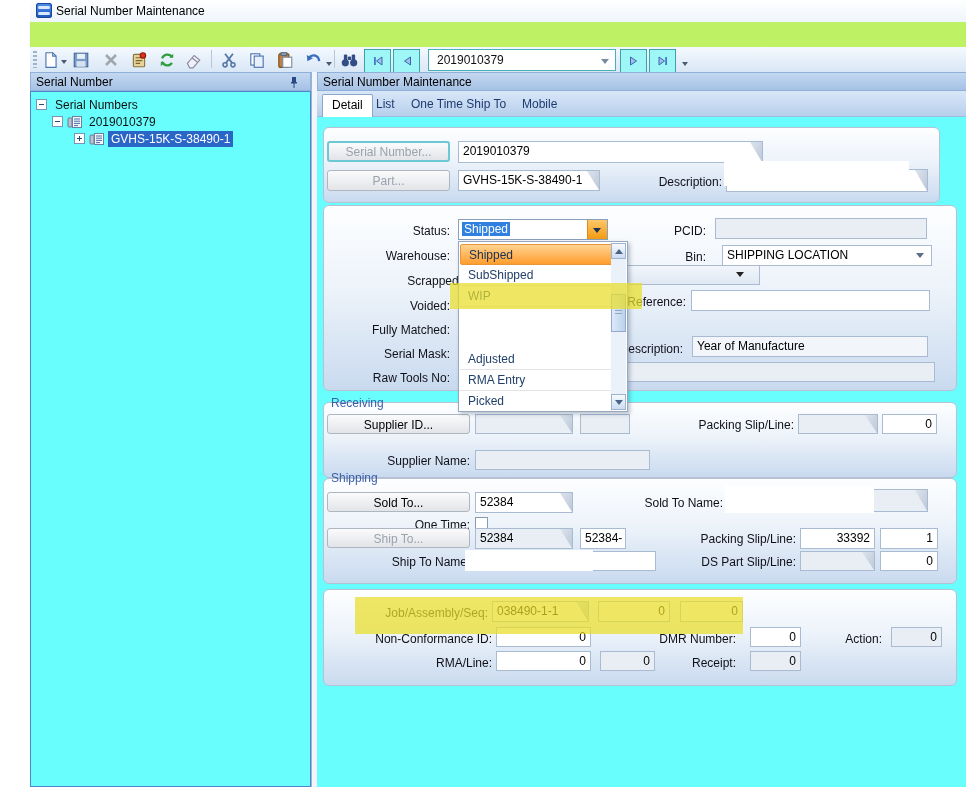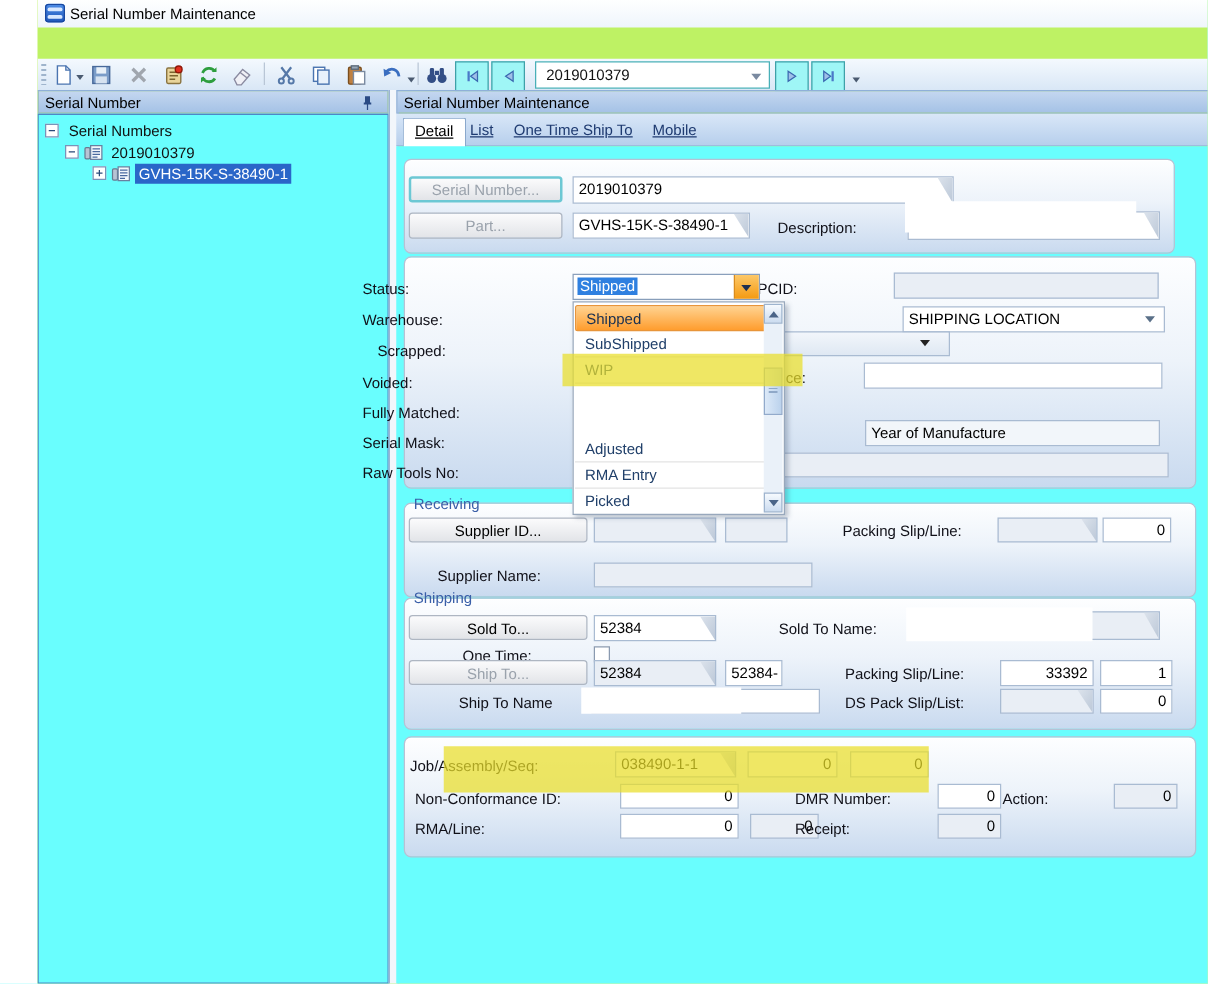--- a/index.html
+++ b/index.html
@@ -23,35 +23,35 @@
   .navcombo .v{position:absolute;left:8px;top:3px;}
   .navcombo .a{position:absolute;right:6px;top:9px;border-left:4px solid transparent;border-right:4px solid transparent;border-top:5px solid #7A8AA0;width:0;height:0;}
 
   
   .pane-hdr{position:absolute;height:19px;background:linear-gradient(#C4D7F0,#A5C2E6);border:1px solid #8FB0D8;box-sizing:border-box;color:#000;}
   .pane-hdr .t{position:absolute;left:5px;top:2px;}
   .tree-area{position:absolute;left:0;top:91px;width:281px;height:696px;background:#69FEFE;border:1px solid #4E86C8;box-sizing:border-box;}
   .splitter{position:absolute;left:281px;top:72px;width:6px;height:715px;background:#F2F6FB;border-left:1px solid #9AB4D4;border-right:1px solid #9AB4D4;}
   .main-bg{position:absolute;left:287px;top:117px;width:679px;height:670px;background:#69FEFE;}
   .tabstrip{position:absolute;left:287px;top:91px;width:679px;height:26px;background:linear-gradient(#D9E7F8,#B7CFEC);border-bottom:1px solid #9FBCDE;box-sizing:border-box;}
-  .tab{position:absolute;top:3px;height:38px;padding:3px 9px 0;color:#1E3A70;box-sizing:border-box;text-decoration:underline;}
+  .tab{position:absolute;top:3px;height:38px;padding:3px 9px 0;color:#1E3A70;box-sizing:border-box;}
   .tab.active{background:#fff;border:1px solid #8AA8CC;border-bottom:none;border-radius:2px 2px 0 0;color:#000;}
 
   
   .trow{position:absolute;height:17px;display:flex;align-items:center;}
   .exp{width:11px;height:11px;background:#fff;border:1px solid #7A93B8;position:relative;box-sizing:border-box;flex:none;}
   .exp::before{content:'';position:absolute;left:2px;right:2px;top:4px;height:1px;background:#2A4A7A;}
   .exp.plus::after{content:'';position:absolute;top:2px;bottom:2px;left:4px;width:1px;background:#2A4A7A;}
   .tlabel{padding:1px 3px;white-space:nowrap;}
   .tlabel.sel{background:#2A66C8;color:#fff;}
 
   
   .grpbox{position:absolute;border:1px solid #B6C2D4;border-radius:6px;background:linear-gradient(180deg,#FDFEFF 0%,#EDF3FA 45%,#C9DAEF 100%);box-shadow:inset 0 1px 0 #fff;}
   .seclabel{position:absolute;color:#3A5FA8;background:transparent;padding:0 2px;}
-  .lbl{position:absolute;text-align:left;white-space:nowrap;color:#101018;}
+  .lbl{position:absolute;text-align:right;white-space:nowrap;color:#101018;}
   .fld{position:absolute;background:#fff;border:1px solid #A9BBD2;box-sizing:border-box;padding:2px 4px;white-space:nowrap;overflow:hidden;color:#000;}
   .fld.ro{background:#E9EEF5;}
   .fld.num{text-align:right;}
   .dog::after{content:'';position:absolute;top:0;right:0;width:12px;height:100%;background:linear-gradient(to bottom right,#DCE3EC,#BCC8D8);clip-path:polygon(0 0,100% 0,100% 100%);}
   .btn3d{position:absolute;background:linear-gradient(#FBFBFC,#E2E4E8);border:1px solid #AEB6C2;border-radius:3px;text-align:center;box-sizing:border-box;padding-top:3px;color:#000;}
   .btn3d.dis{color:#9AA2AC;}
   .btn3d.focus{border:2px solid #6CC8D4;padding-top:2px;}
   .combo-arrow{position:absolute;width:0;height:0;border-left:4px solid transparent;border-right:4px solid transparent;border-top:5px solid #5A7088;}
   .checkbox{position:absolute;width:13px;height:13px;background:#fff;border:1px solid #8A9AB0;box-sizing:border-box;}
   .redact{position:absolute;background:#fff;}
@@ -321,21 +321,21 @@
   <div class="checkbox" style="left:445px;top:517px"></div>
   <div class="btn3d dis" style="left:297px;top:528px;width:143px;height:20px">Ship To...</div>
   <div class="fld ro dog" style="left:445px;top:528px;width:98px;height:21px">52384</div>
   <div class="fld" style="left:550px;top:528px;width:46px;height:21px">52384-</div>
   <div class="lbl" style="left:646px;top:532px;width:120px">Packing Slip/Line:</div>
   <div class="fld num" style="left:770px;top:528px;width:75px;height:21px">33392</div>
   <div class="fld num" style="left:850px;top:528px;width:58px;height:21px">1</div>
   <div class="lbl" style="left:337px;top:555px;width:100px">Ship To Name</div>
   <div class="fld" style="left:443px;top:551px;width:183px;height:20px"></div>
   <div class="redact" style="left:435px;top:550px;width:128px;height:21px;z-index:8"></div>
-  <div class="lbl" style="left:646px;top:555px;width:120px">DS Pack Slip/List:</div>
+  <div class="lbl" style="left:646px;top:555px;width:120px">DS Part Slip/Line:</div>
   <div class="fld ro dog" style="left:770px;top:551px;width:75px;height:20px"></div>
   <div class="fld num" style="left:850px;top:551px;width:58px;height:20px">0</div>
 
   <div class="grpbox" style="left:293px;top:589px;width:632px;height:95px"></div>
   <div class="lbl" style="left:298px;top:606px;width:160px">Job/Assembly/Seq:</div>
   <div class="fld dog" style="left:462px;top:601px;width:97px;height:21px">038490-1-1</div>
   <div class="fld num" style="left:568px;top:601px;width:72px;height:21px">0</div>
   <div class="fld num" style="left:650px;top:601px;width:63px;height:21px">0</div>
   <div class="hl" style="left:325px;top:597px;width:388px;height:37px"></div>
   <div class="lbl" style="left:302px;top:632px;width:160px">Non-Conformance ID:</div>

